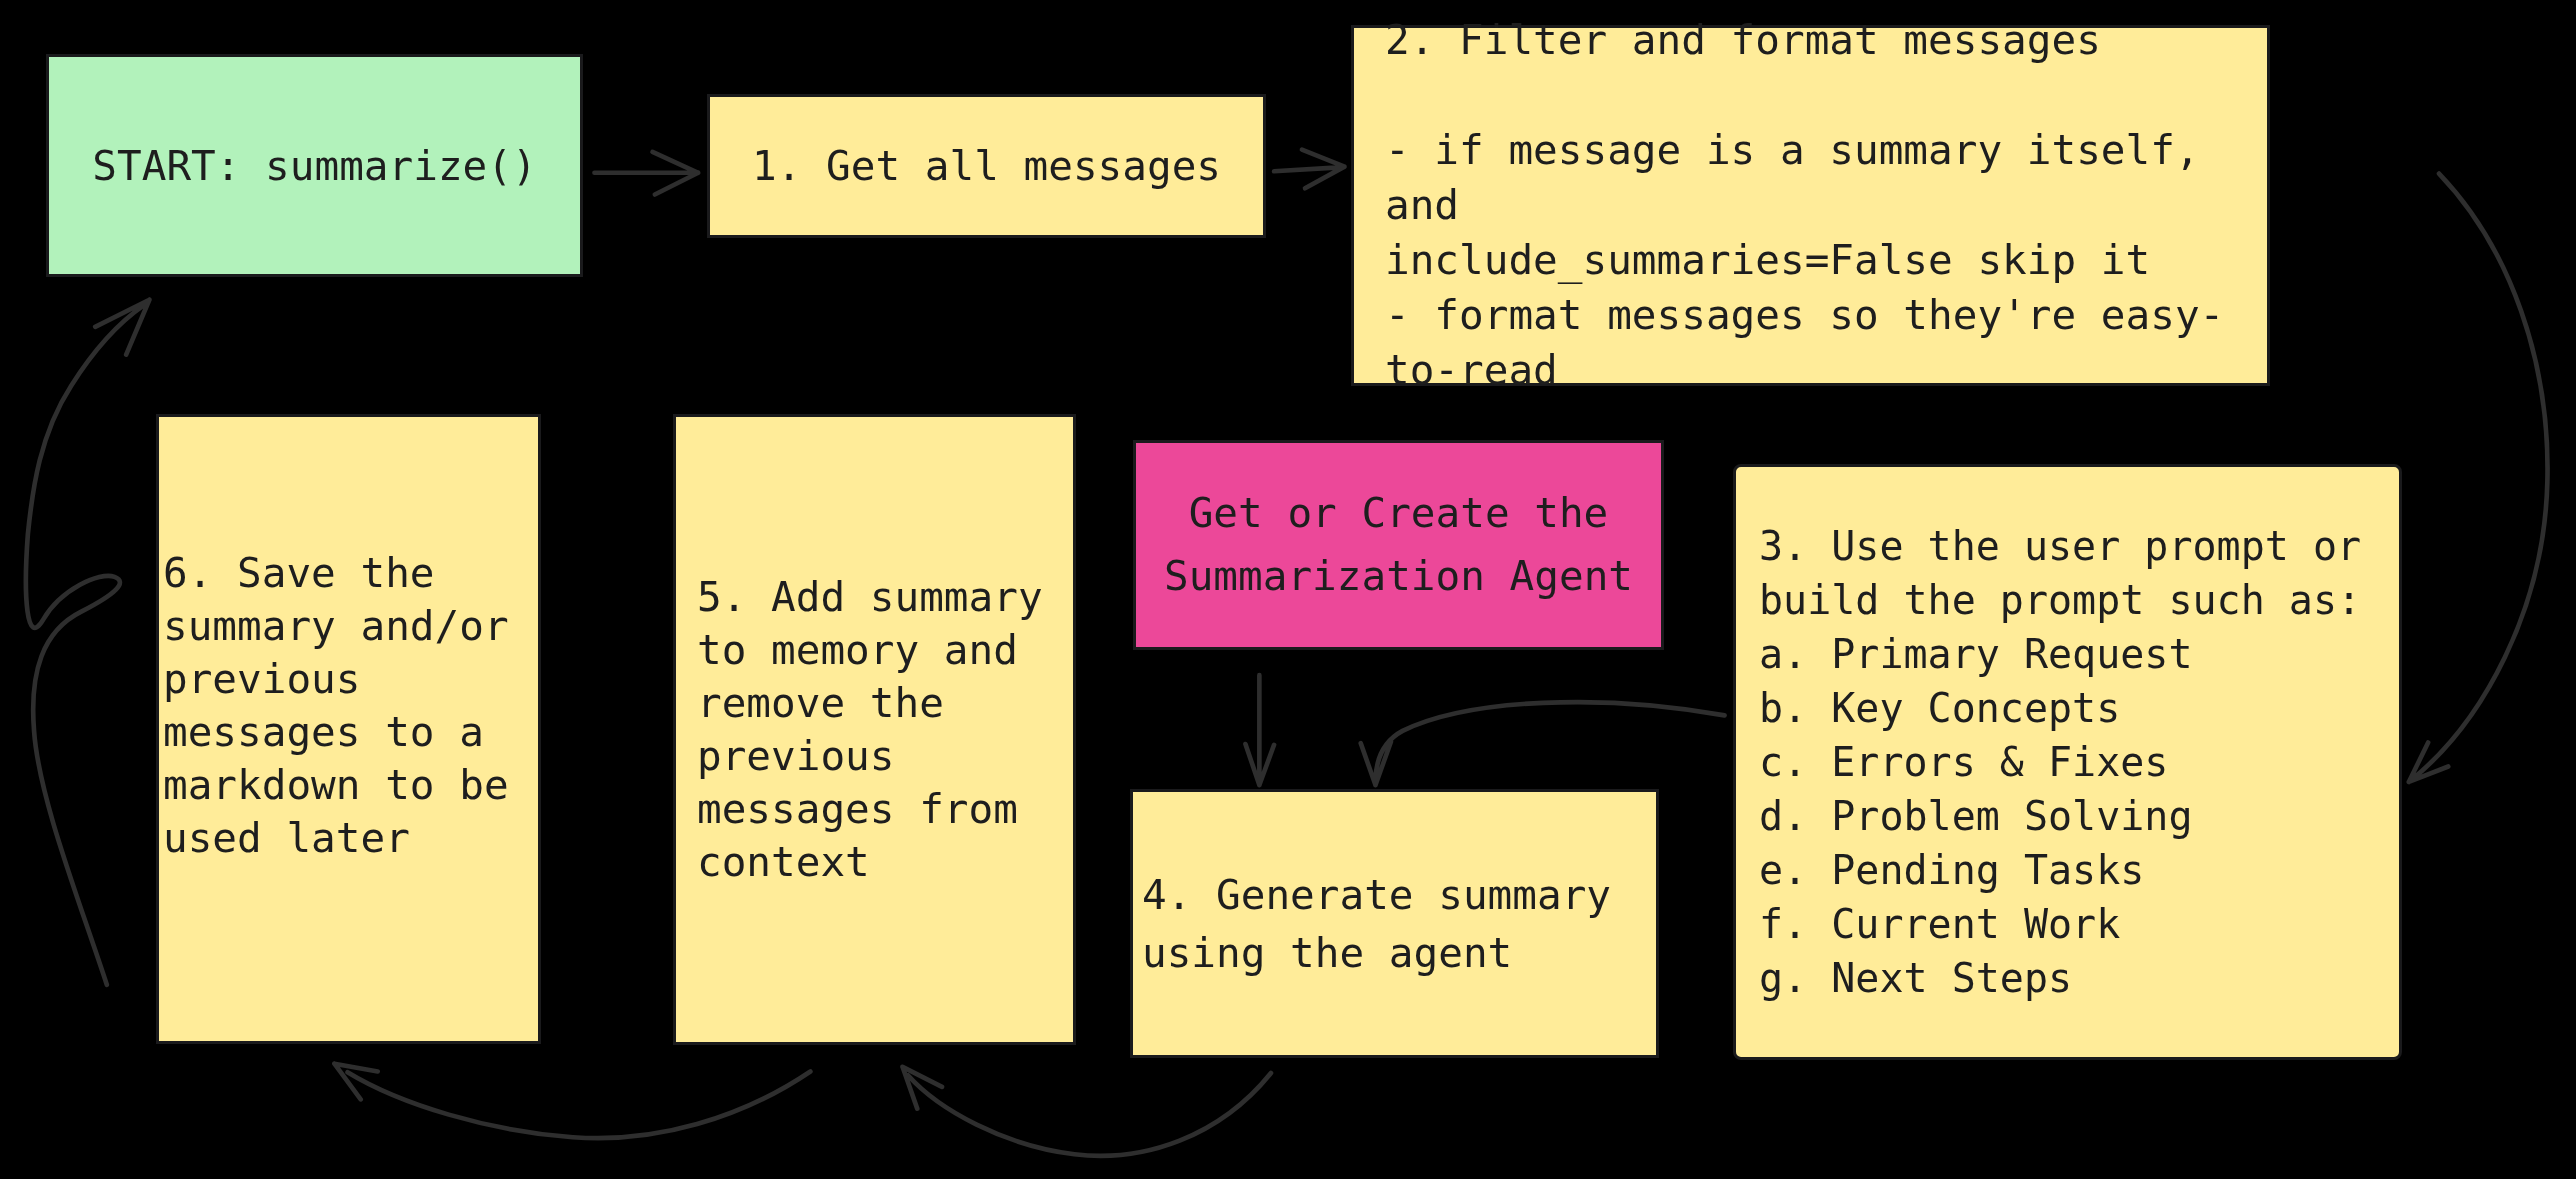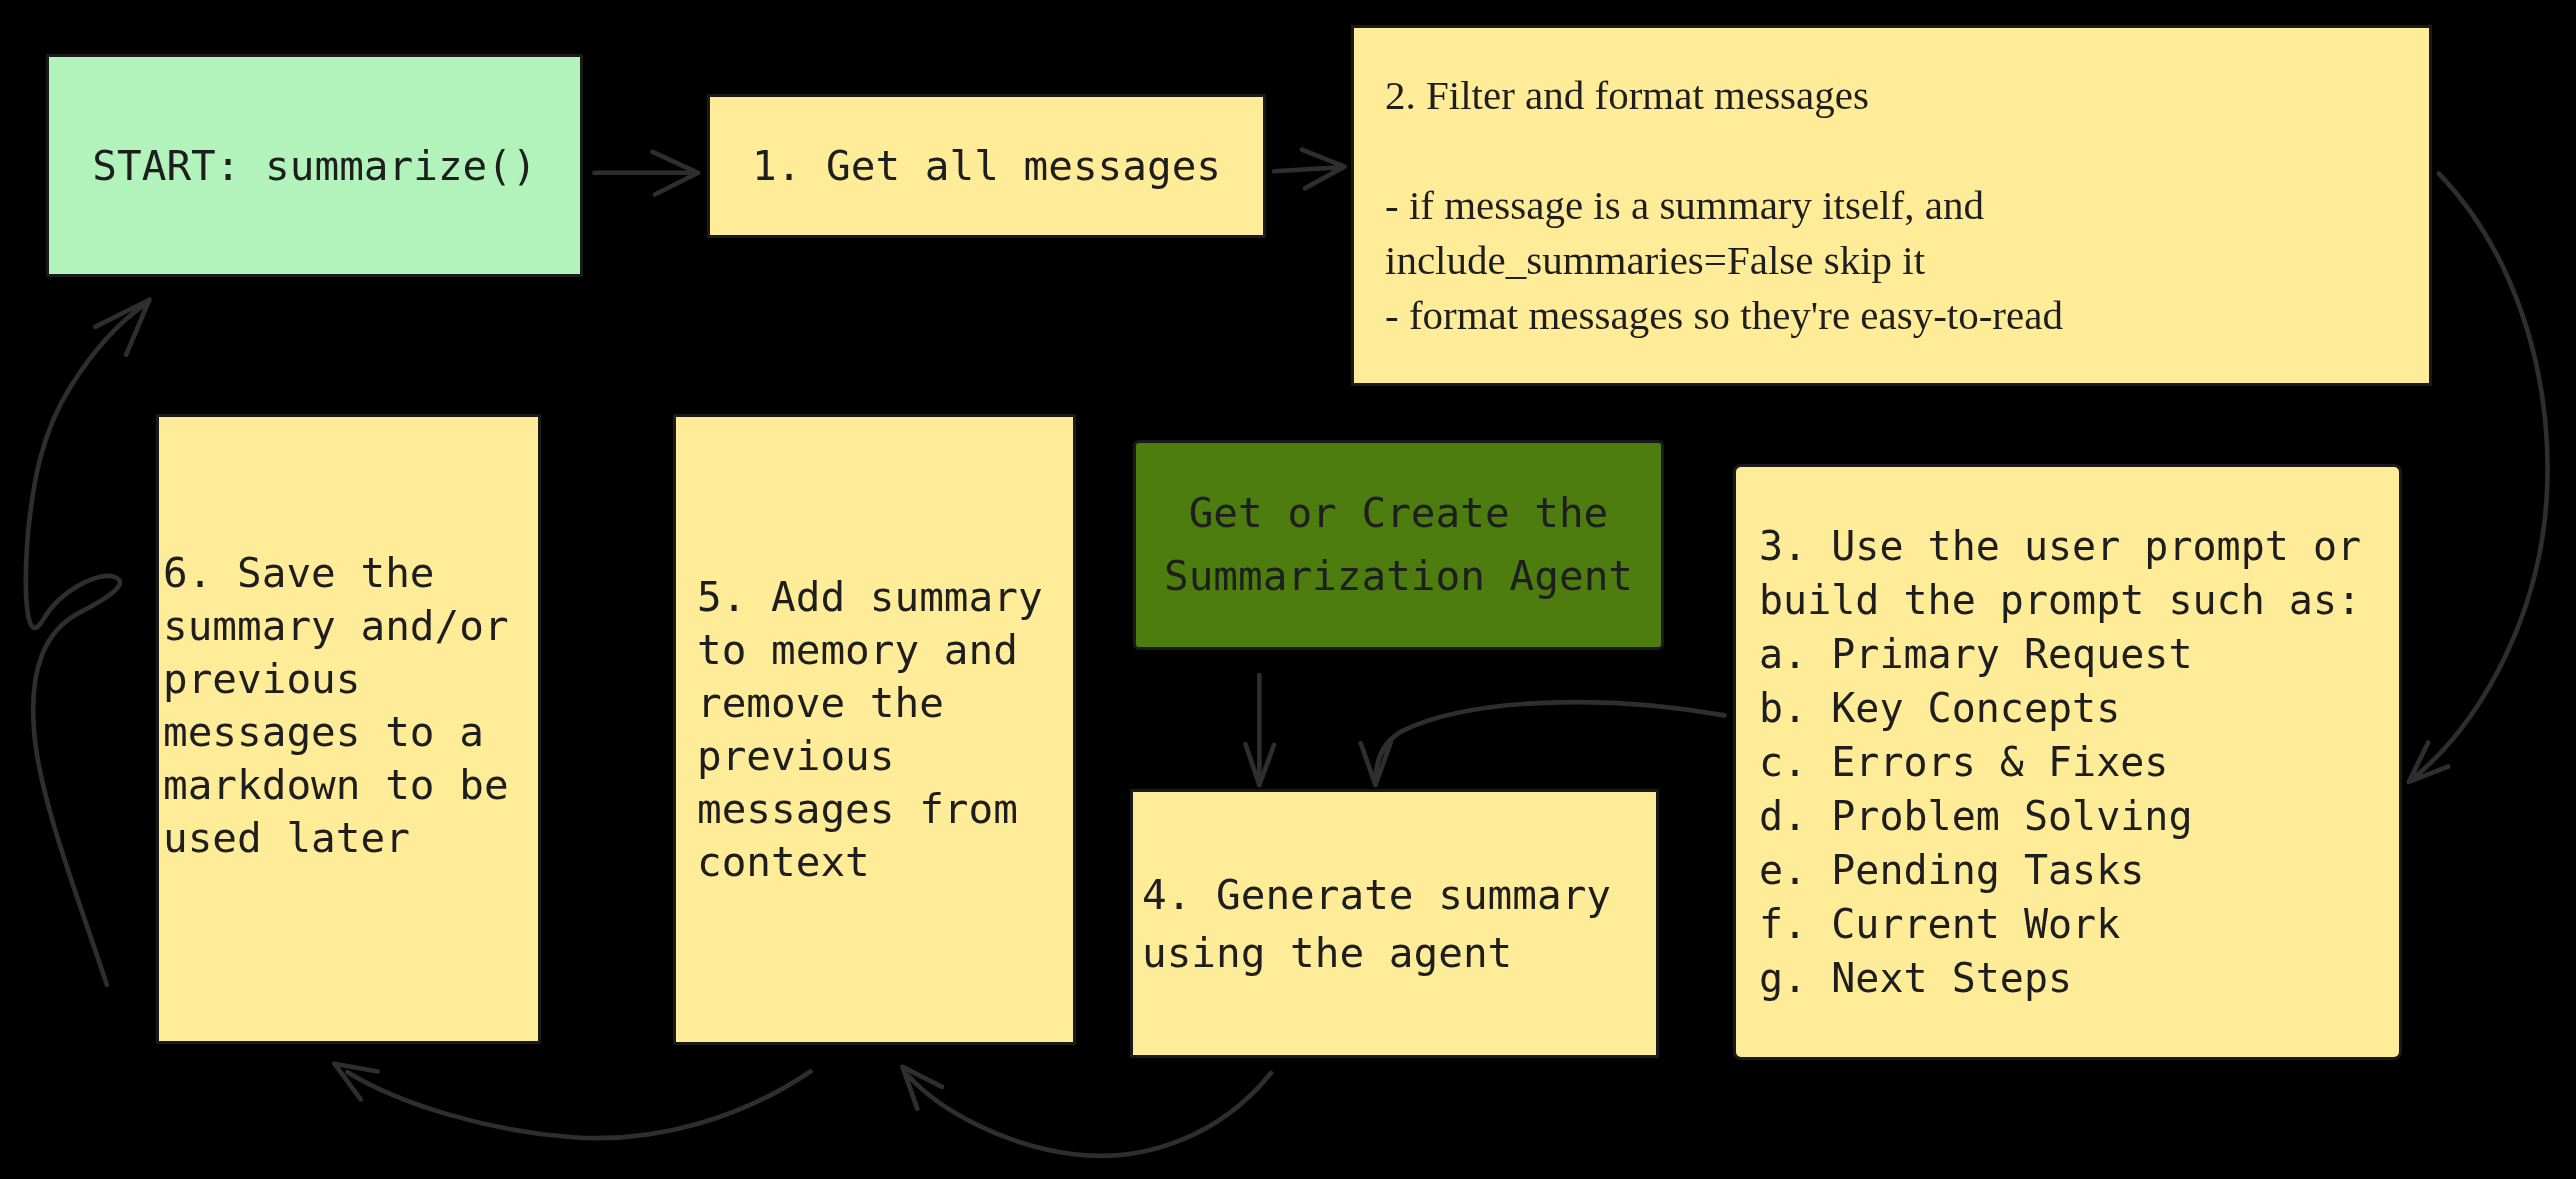--- a/index.html
+++ b/index.html
@@ -25,27 +25,27 @@
     display: flex;
     flex-direction: column;
     justify-content: center;
     font-size: 41px;
     line-height: 54px;
     white-space: pre-line;
     z-index: 2;
   }
   .fill-green  { background: #b2f2bb; }
   .fill-yellow { background: #ffec99; }
-  .fill-pink   { background: #4d7c0f; border-radius: 6px; }
+  .fill-pink   { background: #ec4899; }
   .center { text-align: center; }
   .left   { text-align: left; }
 
   #node-start { left: 46px;  top: 54px;  width: 537px;  height: 223px; }
   #node-step1 { left: 707px; top: 94px; width: 559px;  height: 144px; }
-  #node-step2 { left: 1351px; top: 25px; width: 1081px; height: 361px; padding-left: 31px; padding-right: 25px; line-height: 55px; font-family: Liberation Serif, serif; }
+  #node-step2 { left: 1351px; top: 25px; width: 919px; height: 361px; padding-left: 31px; padding-right: 25px; line-height: 55px; }
   #node-step3 { left: 1733px; top: 464px; width: 669px; height: 596px; padding-left: 23px; font-size: 40px; line-height: 54px; border-radius: 8px; }
   #node-agent { left: 1133px; top: 440px; width: 531px; height: 210px; line-height: 63px; }
   #node-step4 { left: 1130px; top: 789px; width: 529px; height: 269px; padding-left: 9px; line-height: 58px; }
   #node-step5 { left: 673px;  top: 414px; width: 403px; height: 631px; padding-left: 21px; line-height: 53px; }
   #node-step6 { left: 156px;  top: 414px; width: 385px; height: 630px; padding-left: 4px; padding-bottom: 46px; line-height: 53px; }
 
   #edges {
     position: absolute;
     left: 0; top: 0;
     width: 2576px;

